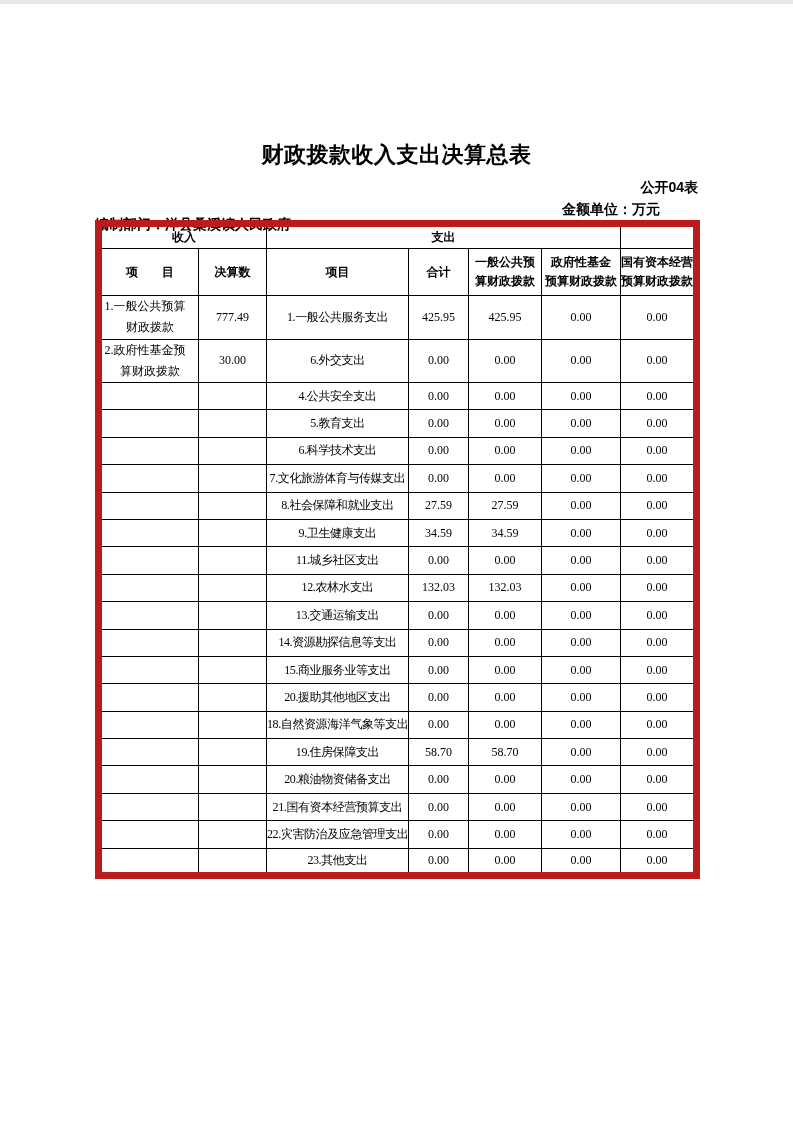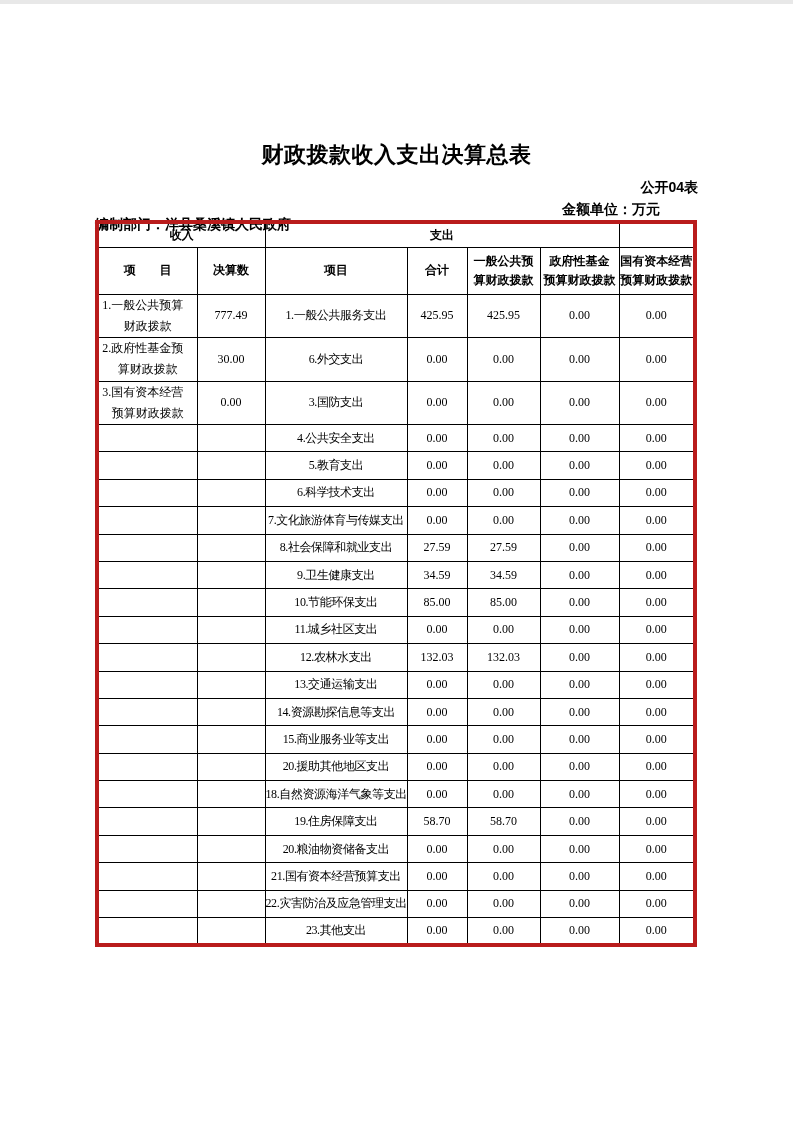--- a/index.html
+++ b/index.html
@@ -47,21 +47,21 @@
     font-weight: 700;
     font-size: 14px;
   }
   table.fiscal {
     position: absolute;
     top: 216px;
     left: 95px;
     width: 598px;
     border-collapse: collapse;
     table-layout: fixed;
-    border: 4px solid #b91c1c;
+    border: 7px solid #b91c1c;
     font-family: "Liberation Serif", serif;
     font-size: 12px;
   }
   table.fiscal th, table.fiscal td {
     border: 1px solid #000;
     padding: 0;
     vertical-align: middle;
     text-align: center;
     overflow: hidden;
   }
@@ -147,30 +147,20 @@
         <tr class="tall">
           <td class="inc-item">2.政府性基金预
 算财政拨款</td>
           <td class="num">30.00</td>
           <td class="exp-item">6.外交支出</td>
           <td class="num">0.00</td>
           <td class="num">0.00</td>
           <td class="num">0.00</td>
           <td class="num">0.00</td>
         </tr>
-        <tr class="tall">
-          <td class="inc-item">3.国有资本经营
-预算财政拨款</td>
-          <td class="num">0.00</td>
-          <td class="exp-item">3.国防支出</td>
-          <td class="num">0.00</td>
-          <td class="num">0.00</td>
-          <td class="num">0.00</td>
-          <td class="num">0.00</td>
-        </tr>
         <tr class="normal">
           <td class="inc-item"></td>
           <td class="num"></td>
           <td class="exp-item">4.公共安全支出</td>
           <td class="num">0.00</td>
           <td class="num">0.00</td>
           <td class="num">0.00</td>
           <td class="num">0.00</td>
         </tr>
         <tr class="normal">
@@ -214,29 +204,20 @@
           <td class="num"></td>
           <td class="exp-item">9.卫生健康支出</td>
           <td class="num">34.59</td>
           <td class="num">34.59</td>
           <td class="num">0.00</td>
           <td class="num">0.00</td>
         </tr>
         <tr class="normal">
           <td class="inc-item"></td>
           <td class="num"></td>
-          <td class="exp-item">10.节能环保支出</td>
-          <td class="num">85.00</td>
-          <td class="num">85.00</td>
-          <td class="num">0.00</td>
-          <td class="num">0.00</td>
-        </tr>
-        <tr class="normal">
-          <td class="inc-item"></td>
-          <td class="num"></td>
           <td class="exp-item">11.城乡社区支出</td>
           <td class="num">0.00</td>
           <td class="num">0.00</td>
           <td class="num">0.00</td>
           <td class="num">0.00</td>
         </tr>
         <tr class="normal">
           <td class="inc-item"></td>
           <td class="num"></td>
           <td class="exp-item">12.农林水支出</td>

